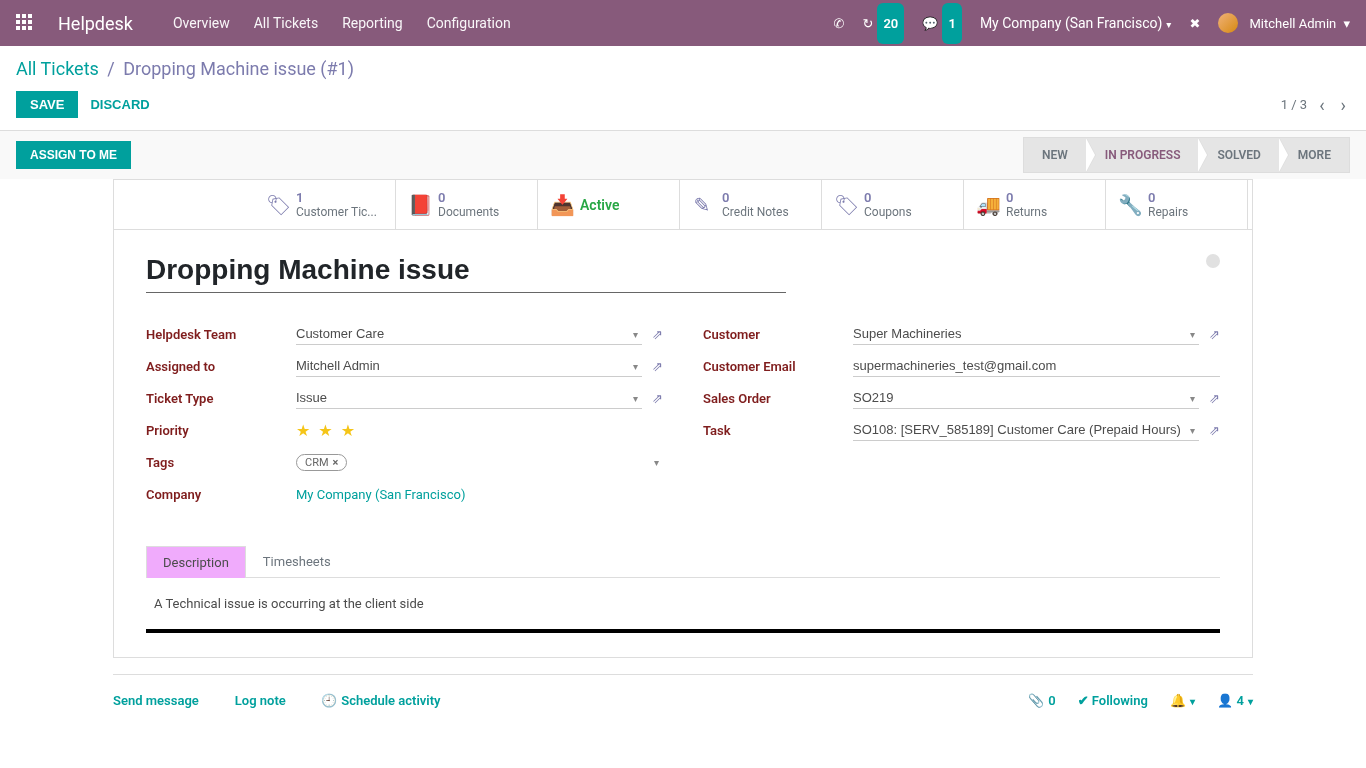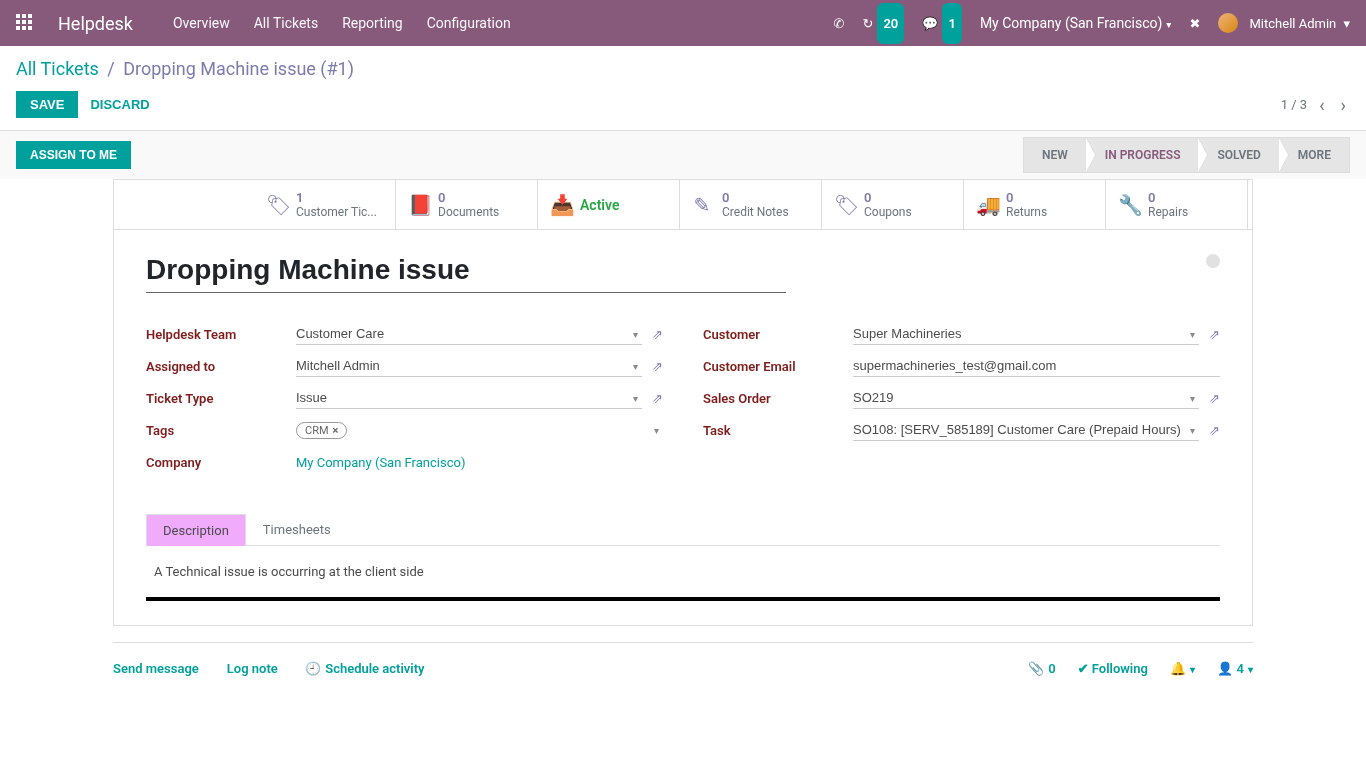--- a/index.html
+++ b/index.html
@@ -74,21 +74,21 @@
 .tag-x { font-weight: bold; cursor: pointer; }
 .link-teal { color: #00a09d; cursor: pointer; }
 
 
 .tabs { display: flex; margin-top: 32px; border-bottom: 1px solid #ddd; }
 .tab { padding: 8px 16px; border: 1px solid transparent; border-bottom: none; cursor: pointer; color: #6c757d; font-size: 13px; }
 .tab.active { border-color: #ddd; background: #f0abfc; color: #4c4c4c; position: relative; top: 1px; }
 .tab-content { padding: 18px 8px; font-size: 13px; color: #4c4c4c; border-bottom: 4px solid #000000; }
 
 
-.chatter { max-width: 1140px; margin: 16px auto 0; border-top: 1px solid #ddd; padding-top: 18px; display: flex; align-items: center; gap: 28px; color: #00a09d; font-weight: 600; font-size: 13px; }
+.chatter { max-width: 1140px; margin: 16px auto 0; border-top: 1px solid #ddd; padding-top: 18px; display: flex; align-items: center; gap: 36px; color: #00a09d; font-weight: 600; font-size: 13px; }
 .chatter .c-link { cursor: pointer; }
 .chatter-right { margin-left: auto; display: flex; gap: 22px; align-items: center; }
 .today-sep { max-width: 1140px; margin: 30px auto 0; text-align: center; position: relative; color: #666; font-size: 13px; }
 .today-sep::before, .today-sep::after { content: ""; position: absolute; top: 50%; width: 44%; border-top: 1px solid #ddd; }
 .today-sep::before { left: 0; }
 .today-sep::after { right: 0; }
 </style>
 </head>
 <body>
 
@@ -230,20 +230,26 @@
               </div>
             </div>
           <div class="frow">
               <div class="flabel">Ticket Type</div>
             <div class="fval">
                 <div class="sel-wrap">
                   <input class="sel-input" value="Issue" style="">
                   <span class="sel-caret">▾</span>
                 </div>
                 <span class="ext-link">⇗</span>
+              </div>
+            </div>
+          <div class="frow">
+              <div class="flabel">Priority</div>
+            <div class="fval">
+                <span class="stars">★ ★ ★</span>
               </div>
             </div>
           <div class="frow">
               <div class="flabel">Tags</div>
             <div class="fval">
                 <div class="sel-wrap">
                   <span class="tag-pill">
                     <span>CRM</span>
                     <span class="tag-x">×</span>
                   </span>

